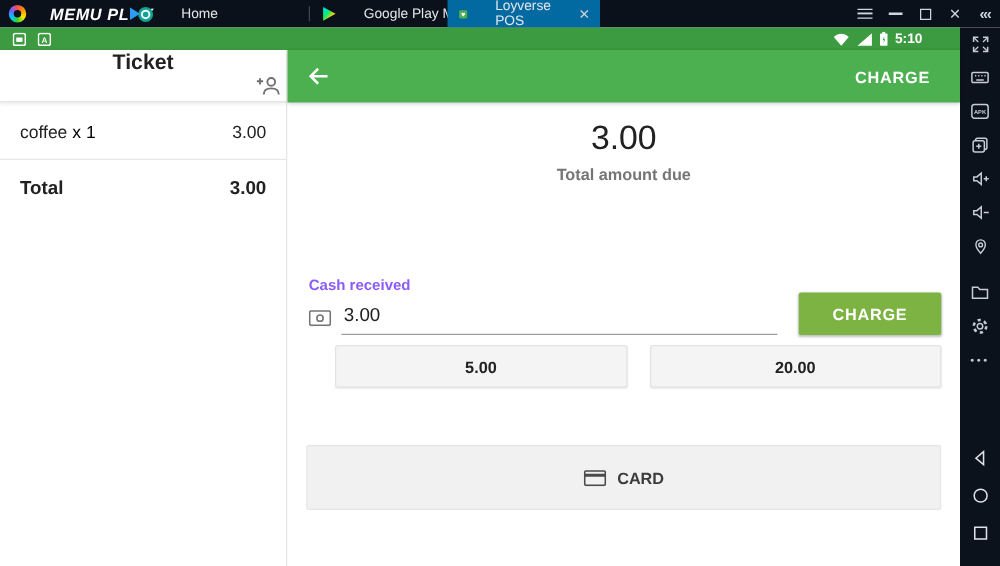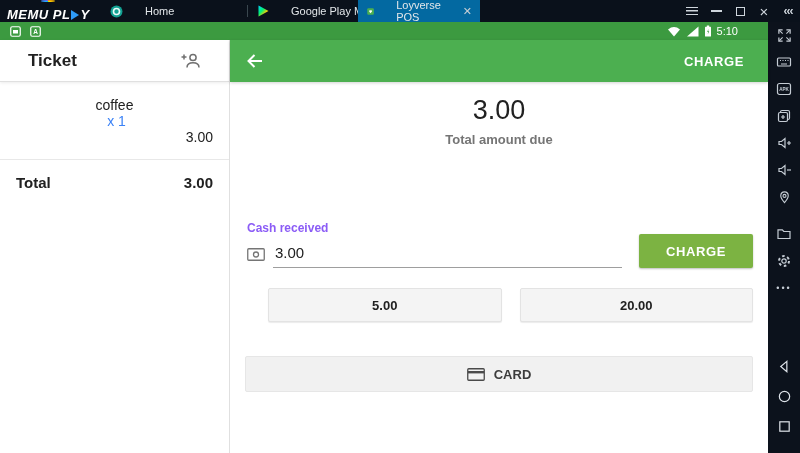--- a/index.html
+++ b/index.html
@@ -2,21 +2,21 @@
 <html><head>
 <meta charset="utf-8">
 <style>
   * { box-sizing: border-box; margin: 0; padding: 0; }
   html,body { width:800px; height:453px; }
   body { font-family:"Liberation Sans", sans-serif; background:#fff; overflow:hidden; }
   .screen { position:relative; width:800px; height:453px; overflow:hidden; background:#fff; }
 
   
   .titlebar { position:absolute; top:0; left:0; width:800px; height:22px; background:#0a111b; }
-  .logo { position:absolute; left:7px; top:0; height:22px; display:flex; align-items:center; gap:5px;flex-direction:column; }
+  .logo { position:absolute; left:7px; top:0; height:22px; display:flex; align-items:center; gap:19px; }
   .logo-mark { width:14px; height:14px; border-radius:50%;
     background:conic-gradient(#ff4d4d,#ff9a00,#ffe600,#38d430,#00c6ff,#7a5cff,#ff4d4d); position:relative; }
   .logo-mark::after { content:""; position:absolute; left:4px; top:4px; width:6px; height:6px; border-radius:50%; background:#0a111b; }
   .logo-text { color:#fff; font-size:13px; font-weight:bold; font-style:italic; letter-spacing:.5px; display:flex; align-items:center; }
   .logo-play { display:inline-block; width:0; height:0; border-left:8px solid #2e9bf7; border-top:5px solid transparent; border-bottom:5px solid transparent; margin:0 1px; }
   .tab { position:absolute; top:0; height:22px; display:flex; align-items:center; gap:22px; font-size:11px; color:#e3e7ea; cursor:default; }
   .tab-home { left:110px; }
   .tab-gplay { left:258px; }
   .tab-loyverse { left:358px; width:122px; background:#0369a1; padding-left:9px; }
   .tabsep { position:absolute; left:247px; top:5px; width:1px; height:12px; background:#3a474f; }
@@ -31,67 +31,67 @@
   .ico-min { width:11px; height:1.5px; background:#cfd6dd; }
   .ico-max { width:9px; height:9px; border:1.5px solid #cfd6dd; }
   .ico-close-win { font-size:15px; line-height:1; }
   .ico-collapse { font-size:12px; letter-spacing:-1px; font-weight:bold; }
 
   
   .statusbar { position:absolute; top:22px; left:0; width:768px; height:18px; background:#3c9a40;
     display:flex; align-items:center; padding:0 10px; }
   .sb-note { width:11px; height:11px; margin-right:9px; }
   .sb-right { margin-left:auto; display:flex; align-items:center; gap:5px; padding-right:20px; }
-  .sb-time { color:#fff; font-size:11px; font-weight:normal; }
+  .sb-time { color:#fff; font-size:11px; font-weight:bold; }
 
   
   .sidebar { position:absolute; top:22px; right:0; width:32px; height:431px; background:#0c121c;
     display:flex; flex-direction:column; align-items:center; padding:4px 0 18px; }
   .side-icon { width:18px; height:18px; flex:none; display:flex; align-items:center; justify-content:center; margin-bottom:9px; }
   .side-icon.grp { margin-top:10px; }
   .side-icon.navstart { margin-top:auto; }
   .side-icon.nav { margin-bottom:12px; }
   .side-icon.last { margin-bottom:0; }
   .dots { color:#c5ccd4; font-size:9px; letter-spacing:2px; }
 
   
   .app { position:absolute; top:40px; left:0; width:768px; height:413px; background:#fff; }
 
   
   .ticket { position:absolute; left:0; top:0; width:230px; height:413px; background:#fff; border-right:1px solid #e0e0e0; }
-  .ticket-header { height:42px; display:flex; align-items:center; padding:0 28px;
-    border-bottom:1px solid #e0e0e0; box-shadow:0 1px 3px rgba(0,0,0,.08); position:relative; background:#fff; }
+  .ticket-header { height:42px; display:flex; align-items:center; padding:0 4px;
+    border-bottom:1px solid #e0e0e0; box-shadow:0 1px 3px rgba(0,0,0,.08); position:relative; background:#fff;flex-direction:column; }
   .ticket-title { font-size:17px; font-weight:bold; color:#212121; }
   .addcust { margin-left:auto; display:flex; align-items:center; }
-  .ticket-item { display:flex; align-items:center; padding:15px 16px 12px; font-size:14px; color:#212121;flex-direction:column; }
-  .item-qty { color:#3b82f6; margin-left:4px; }
+  .ticket-item { display:flex; align-items:center; padding:15px 16px 12px; font-size:14px; color:#212121; }
+  .item-qty { color:#000000; margin-left:4px; }
   .item-amount { margin-left:auto; color:#212121; }
   .ticket-divider { height:1px; background:#e8e8e8; margin-top:2px; }
   .ticket-total { display:flex; align-items:center; padding:14px 16px; font-size:15px; font-weight:bold; color:#212121; }
   .total-amount { margin-left:auto; }
 
   
   .payment { position:absolute; left:230px; top:0; width:538px; height:413px; background:#fff; }
   .appbar { height:42px; background:#4caf50; display:flex; align-items:center; padding:0 24px 0 16px;
     box-shadow:0 1px 3px rgba(0,0,0,.18); position:relative; }
   .split { margin-left:auto; color:#fff; font-size:13px; font-weight:bold; letter-spacing:.6px; }
   .due-block { padding-top:13px; text-align:center; }
   .due-amount { font-size:27px; color:#212121; }
   .due-caption { margin-top:6px; font-size:13px; color:#757575;font-weight:bold; }
   .cash-section { position:absolute; left:17px; top:181px; right:15px; }
   .cash-label { font-size:12px; font-weight:bold; color:#8b5cf6; }
   .input-row { margin-top:5px; width:375px; display:flex; align-items:flex-end; gap:8px; }
   .cash-input { flex:1; border:none; outline:none; border-bottom:1px solid #9e9e9e; font-size:15px; color:#212121;
     padding:4px 2px 6px; font-family:"Liberation Sans", sans-serif; background:transparent; }
   .charge-btn { position:absolute; right:0; top:13px; width:114px; height:34px; background:#7cb342; color:#fff;
     border:none; border-radius:2px; font-size:13px; font-weight:bold; letter-spacing:.6px; box-shadow:0 1px 2px rgba(0,0,0,.25); cursor:pointer; font-family:"Liberation Sans", sans-serif; }
-  .quick-row { position:absolute; left:15px; right:15px; top:248px; display:flex; gap:18px;margin-left:23px; }
+  .quick-row { position:absolute; left:15px; right:15px; top:236px; display:flex; gap:18px;margin-left:23px; }
   .quick-btn { flex:1; height:34px; background:#f4f4f4; border:1px solid #e3e3e3; border-radius:2px;
     font-size:13px; font-weight:bold; color:#212121; box-shadow:0 1px 1px rgba(0,0,0,.08); cursor:pointer; font-family:"Liberation Sans", sans-serif; }
-  .card-btn { position:absolute; left:15px; right:15px; top:316px; height:36px; background:#f1f1f1;
+  .card-btn { position:absolute; left:15px; right:15px; top:316px; height:52px; background:#f1f1f1;
     border:1px solid #e6e6e6; border-radius:2px; display:flex; align-items:center; justify-content:center; gap:9px;
     font-size:13px; font-weight:bold; color:#3c3c3c; cursor:pointer; font-family:"Liberation Sans", sans-serif; }
 </style>
 </head>
 <body>
 
 <div class="screen">
 
   <div class="titlebar">
     <div class="logo">

